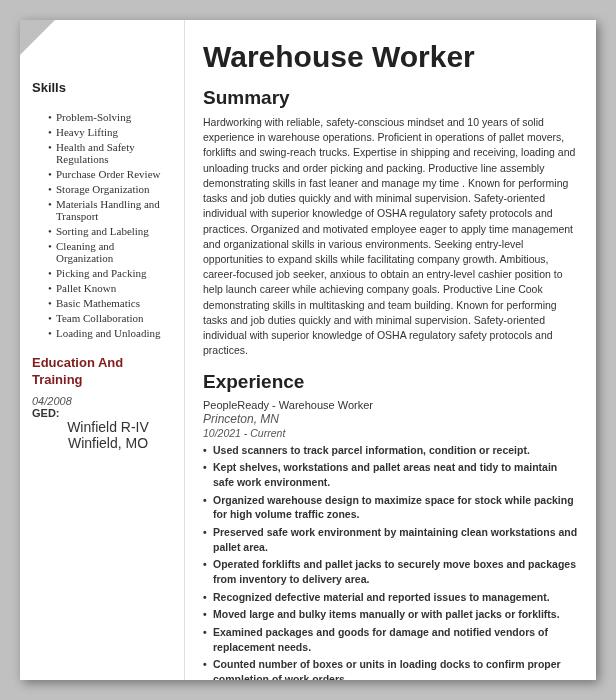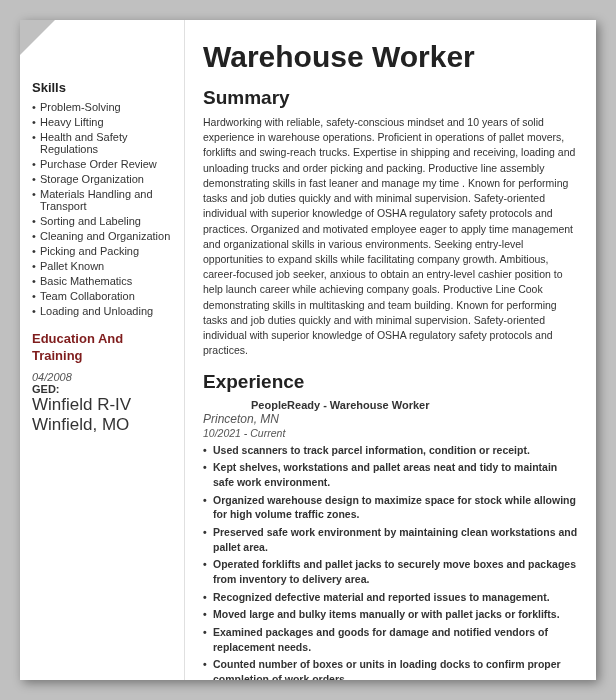--- a/index.html
+++ b/index.html
@@ -44,21 +44,22 @@
     .sidebar-section-title {
       font-size: 13px;
       font-weight: bold;
       color: #222;
       margin-bottom: 6px;
       margin-top: 10px;
     }
     .sidebar-list {
       list-style: none;
       padding: 0;
-      margin: 0;
+      margin: 16px;
+      font-family: Liberation Serif, serif;
     }
     .sidebar-list li {
       font-size: 11px;
       color: #333;
       margin-bottom: 3px;
       padding-left: 8px;
       position: relative;
     }
     .sidebar-list li::before {
       content: '•';
@@ -79,22 +80,23 @@
       font-size: 11px;
       color: #555;
       font-style: italic;
     }
     .edu-degree {
       font-size: 11px;
       color: #333;
       font-weight: bold;
     }
     .edu-school {
-      font-size: 17px;
-      color: #333;
+      font-size: 14px;
+      color: #333;
+      text-align: center;
     }
     .main-content {
       flex: 1;
       padding: 20px 18px 12px 18px;
       overflow: hidden;
     }
     .resume-name {
       font-size: 30px;
       font-weight: bold;
       color: #222;
@@ -108,25 +110,24 @@
       margin-bottom: 6px;
       margin-top: 12px;
     }
     .summary-text {
       font-size: 10.5px;
       color: #333;
       line-height: 1.45;
     }
     .experience-company {
       font-size: 11px;
-      font-weight: bold;
+      font-weight: normal;
       color: #333;
       margin-top: 6px;
       margin-bottom: 1px;
-      margin-left: 48px;
     }
     .experience-location {
       font-size: 12px;
       color: #555;
       font-style: italic;
       margin-bottom: 1px;
     }
     .experience-dates {
       font-size: 10.5px;
       color: #555;
@@ -195,21 +196,21 @@
       </div>
 
       <div>
         <div class="section-title">Experience</div>
         <div class="experience-company">PeopleReady - Warehouse Worker</div>
         <div class="experience-location">Princeton, MN</div>
         <div class="experience-dates">10/2021 - Current</div>
         <ul class="experience-bullets">
           <li>Used scanners to track parcel information, condition or receipt.</li>
           <li>Kept shelves, workstations and pallet areas neat and tidy to maintain safe work environment.</li>
-          <li>Organized warehouse design to maximize space for stock while allowing for high volume traffic zones.</li>
+          <li>Organized warehouse design to maximize space for stock while packing for high volume traffic zones.</li>
           <li>Preserved safe work environment by maintaining clean workstations and pallet area.</li>
           <li>Operated forklifts and pallet jacks to securely move boxes and packages from inventory to delivery area.</li>
           <li>Recognized defective material and reported issues to management.</li>
           <li>Moved large and bulky items manually or with pallet jacks or forklifts.</li>
           <li>Examined packages and goods for damage and notified vendors of replacement needs.</li>
           <li>Counted number of boxes or units in loading docks to confirm proper completion of work orders.</li>
           <li>Loaded cargo onto transportation devices and attached affixing tools to achieve safe transportation.</li>
 
         </ul>
       </div>

